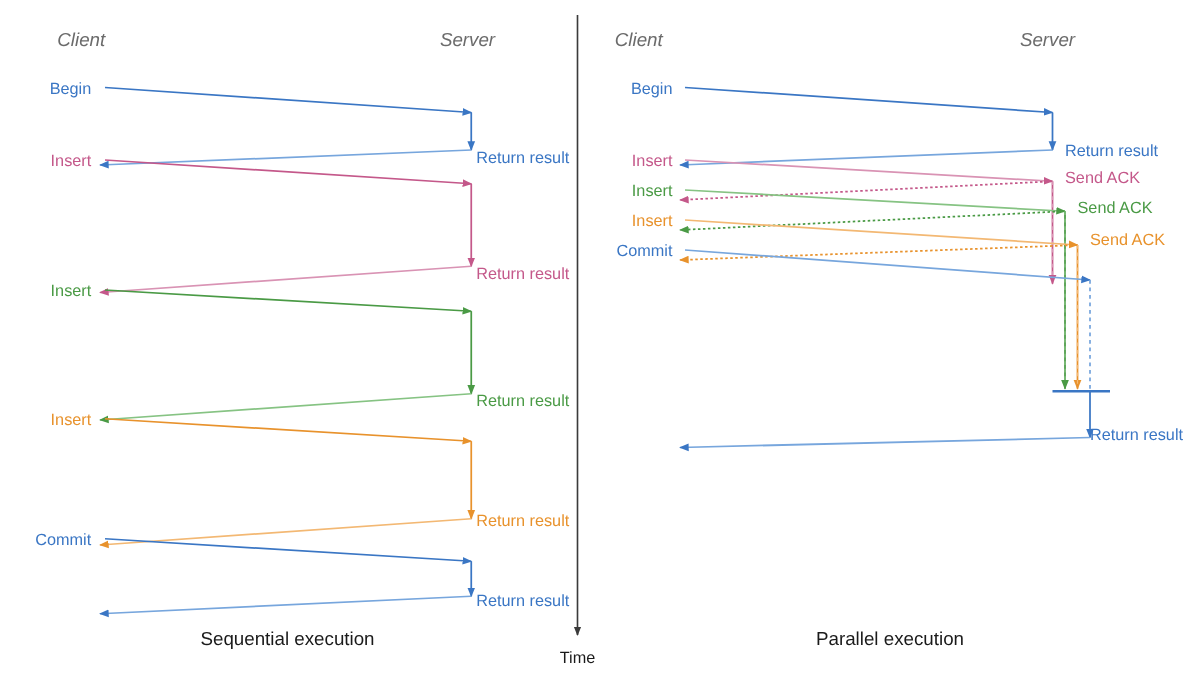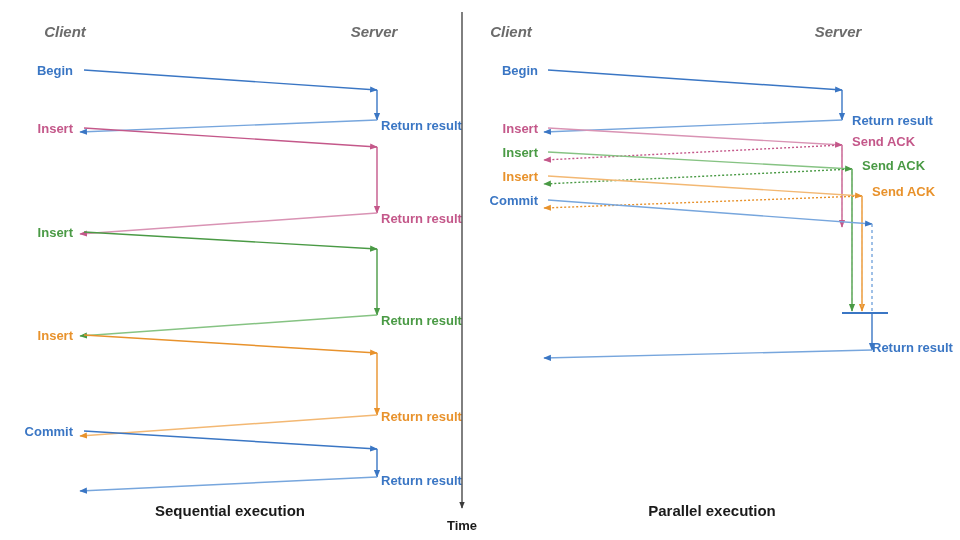--- a/index.html
+++ b/index.html
@@ -1,18 +1,18 @@
 <!DOCTYPE html>
 <html><head>
 <meta charset="utf-8">
 <style>
   html,body{margin:0;padding:0;background:#ffffff;}
   body{width:960px;height:540px;overflow:hidden;
        font-family:"Liberation Sans","DejaVu Sans",sans-serif;}
-  #stage{position:relative;width:912px;height:540px;font-weight:bold;}
+  #stage{position:relative;width:912px;height:540px;}
   svg.diagram{position:absolute;left:0;top:0;width:960px;height:540px;}
   .hdr{font-style:italic;font-size:15px;fill:#6b6b6b;}
   .cap{font-size:15px;fill:#1a1a1a;}
   .axlabel{font-size:13px;fill:#1a1a1a;}
   .msg{font-size:13px;}
   .a-end{text-anchor:end;}
   .a-start{text-anchor:start;}
   .a-mid{text-anchor:middle;}
 </style>
 </head>

